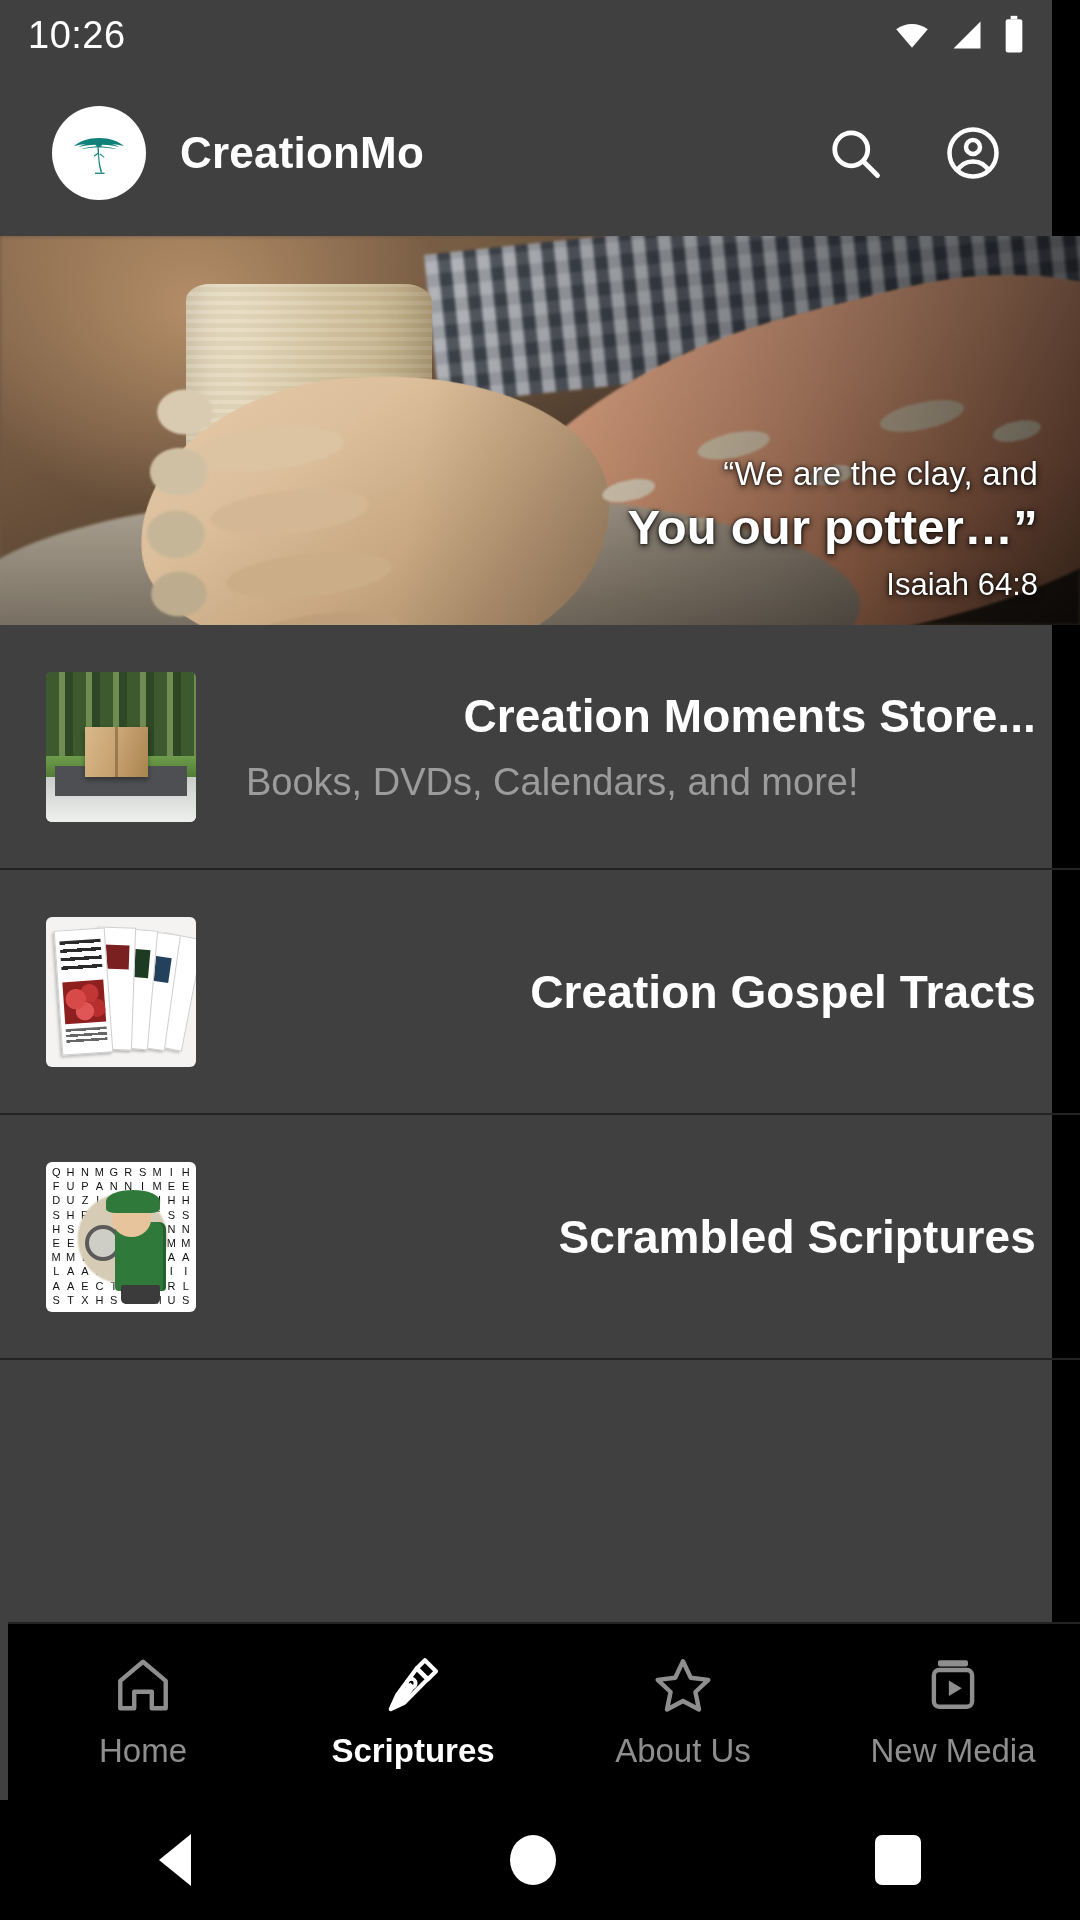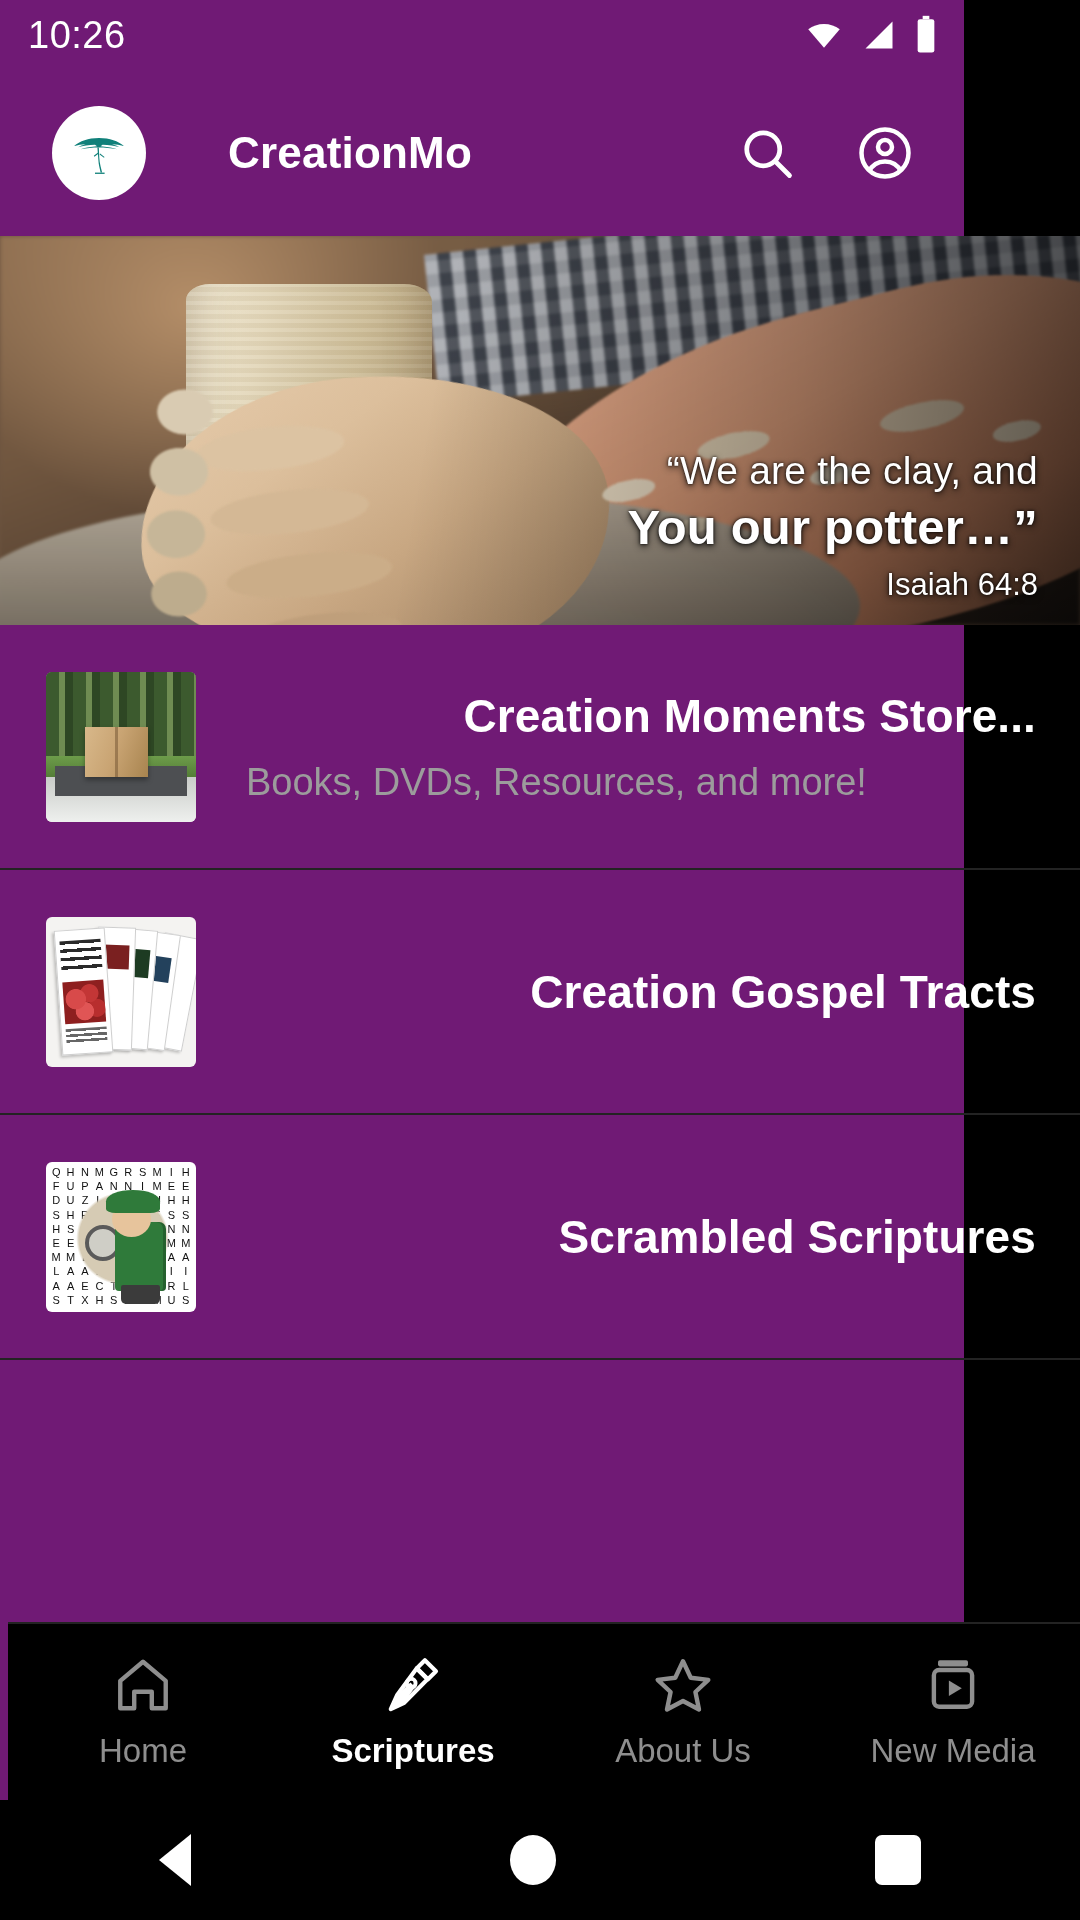--- a/index.html
+++ b/index.html
@@ -2,35 +2,34 @@
 <html><head>
 <meta charset="utf-8">
 <style>
   * { margin:0; padding:0; box-sizing:border-box; }
   html, body {
     width:1080px; height:1920px;
     background:#000;
     font-family:"Liberation Sans", sans-serif;
     overflow:hidden;
   }
-  .phone { position:relative; width:964px; height:1920px; background:#701a75; }
+  .phone { position:relative; width:1052px; height:1920px; background:#404040; }
 
   
   .statusbar {
     height:70px; display:flex; align-items:center;
     justify-content:space-between; padding:0 26px 0 28px;
   }
   .status-clock { color:#fff; font-size:38px; letter-spacing:.5px; }
   .status-icons { display:flex; align-items:center; gap:16px; }
 
   
   .appbar {
     height:166px; display:flex; align-items:center;
     padding:0 48px 0 52px;
-    gap:48px;
   }
   .logo-circle {
     width:94px; height:94px; border-radius:50%;
     background:#fff; flex:0 0 auto;
     display:flex; align-items:center; justify-content:center;
   }
   .app-title {
     color:#fff; font-size:44px; font-weight:bold;
     margin-left:34px; letter-spacing:.2px; flex:1 1 auto;
   }
@@ -133,21 +132,21 @@
     filter:blur(1.6px); opacity:.95;
   }
   .hero-shade {
     position:absolute; inset:0;
     background:linear-gradient(100deg, rgba(0,0,0,0) 40%, rgba(0,0,0,.30) 72%, rgba(0,0,0,.62) 100%);
   }
   .hero-caption {
     position:absolute; right:42px; bottom:22px; text-align:right;
     text-shadow:0 2px 7px rgba(0,0,0,.85), 0 0 3px rgba(0,0,0,.9);
   }
-  .hc-line1 { color:#fff; font-size:39px; letter-spacing:.2px; }
+  .hc-line1 { color:#fff; font-size:33px; letter-spacing:.2px; }
   .hc-line2 { color:#fff; font-size:49px; font-weight:bold; margin-top:6px; letter-spacing:.2px; }
   .hc-ref   { color:#fff; font-size:31px; margin-top:12px; }
 
   
   .list { width:1080px; }
   .list-item {
     height:245px; display:flex; align-items:center;
     padding:0 44px 0 46px;
     border-bottom:2px solid #232323;
   }
@@ -382,21 +381,21 @@
     <div class="list-item">
       <div class="thumb tb-store">
         <div class="hedge"></div>
           <div class="grass"></div>
           <div class="ground"></div>
         <div class="mat"></div>
           <div class="box"></div>
       </div>
       <div class="li-text">
         <div class="li-title">Creation Moments Store...</div>
-        <div class="li-sub">Books, DVDs, Resources, and more!</div>
+        <div class="li-sub">Books, DVDs, Calendars, and more!</div>
       </div>
     </div>
 
     <div class="list-item">
       <div class="thumb tb-tracts">
         <div class="card c5"></div>
         <div class="card c4">
             <div class="sw"></div>
           </div>
         <div class="card c3">

